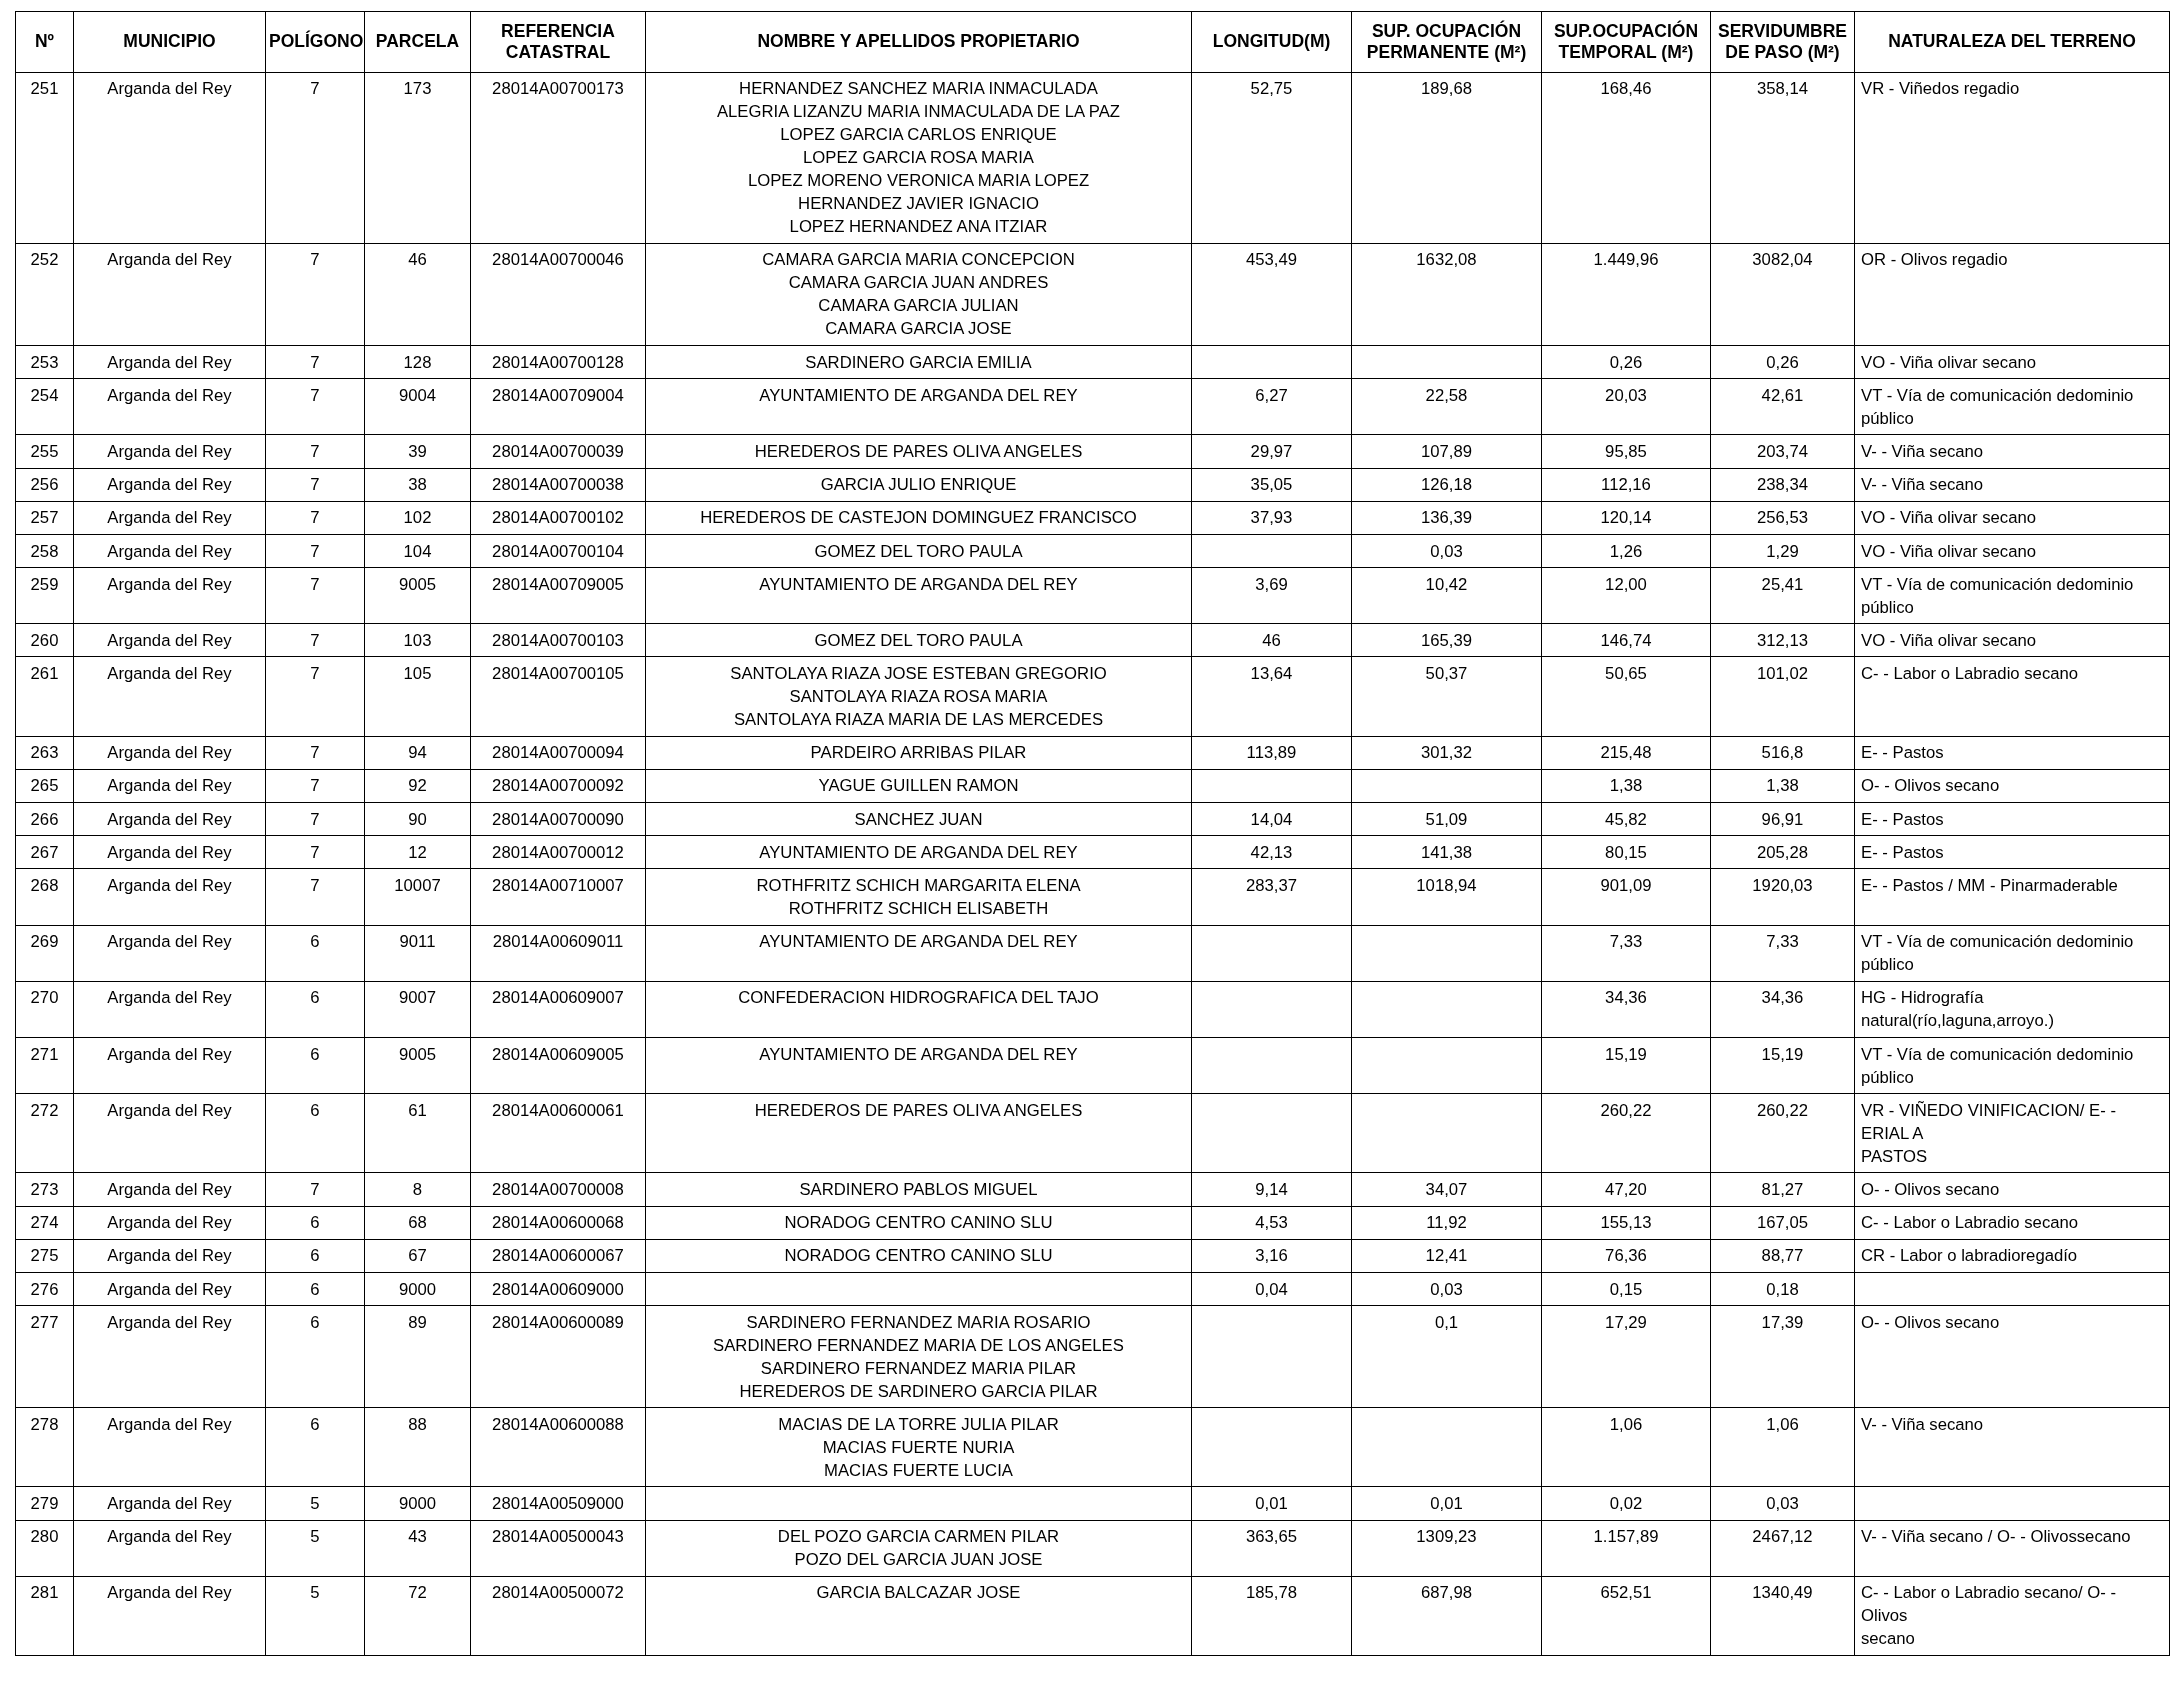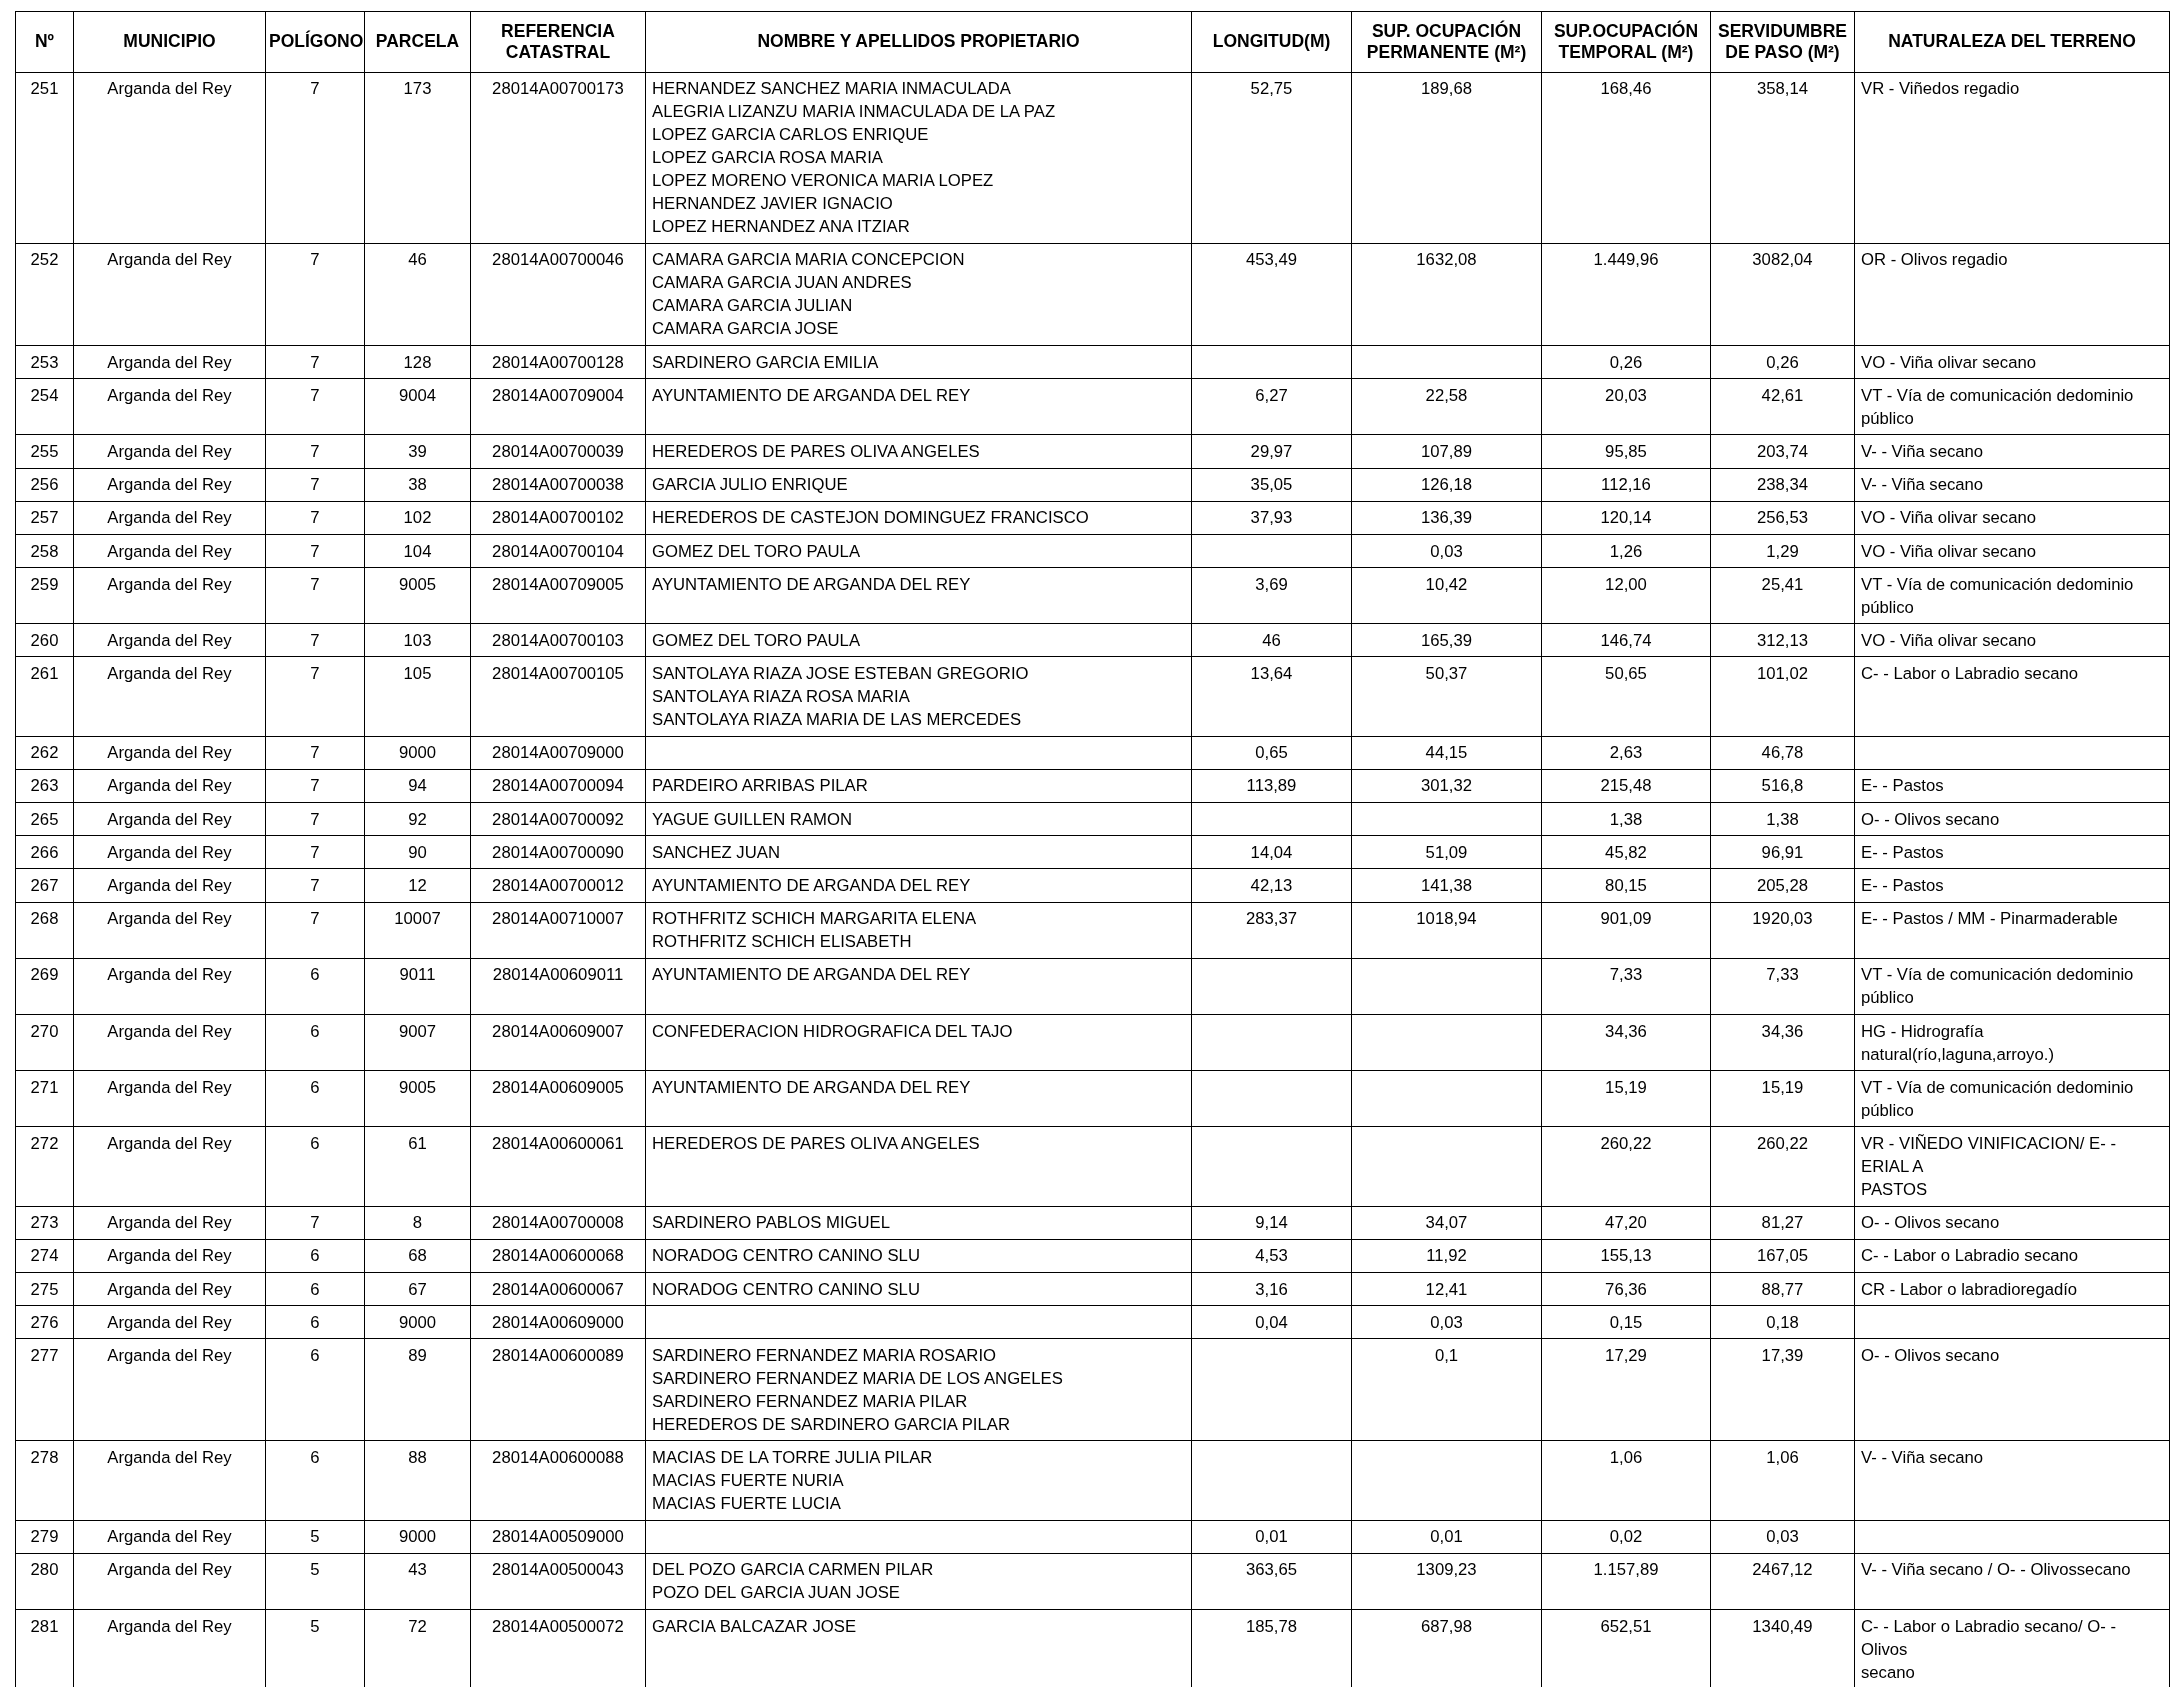--- a/index.html
+++ b/index.html
@@ -32,21 +32,21 @@
   }
 
   tbody td {
     font-size: 16.7px;
     line-height: 23px;
     vertical-align: top;
     padding: 4.6px 6px;
   }
   td.c-center { text-align: center; padding-left: 2.3px; padding-right: 2.3px; }
   td.c-left   { text-align: left; }
-  td.owners   { white-space: pre-line; }
+  td.owners   { white-space: pre-line; text-align: center; }
   td.nat      { white-space: pre-line; padding-right: 13px; }
 
   col.w-num { width: 58px; }
   col.w-mun { width: 192px; }
   col.w-pol { width: 99px; }
   col.w-par { width: 106px; }
   col.w-ref { width: 175px; }
   col.w-nom { width: 546px; }
   col.w-lon { width: 160px; }
   col.w-per { width: 190px; }
@@ -240,33 +240,20 @@
           <td class="c-left owners">SANTOLAYA RIAZA JOSE ESTEBAN GREGORIO
 SANTOLAYA RIAZA ROSA MARIA
 SANTOLAYA RIAZA MARIA DE LAS MERCEDES</td>
           <td class="c-center">13,64</td>
           <td class="c-center">50,37</td>
           <td class="c-center">50,65</td>
           <td class="c-center">101,02</td>
           <td class="c-left nat">C- - Labor o Labradio secano</td>
         </tr>
         <tr>
-          <td class="c-center">262</td>
-          <td class="c-center">Arganda del Rey</td>
-          <td class="c-center">7</td>
-          <td class="c-center">9000</td>
-          <td class="c-center">28014A00709000</td>
-          <td class="c-left owners"></td>
-          <td class="c-center">0,65</td>
-          <td class="c-center">44,15</td>
-          <td class="c-center">2,63</td>
-          <td class="c-center">46,78</td>
-          <td class="c-left nat"></td>
-        </tr>
-        <tr>
           <td class="c-center">263</td>
           <td class="c-center">Arganda del Rey</td>
           <td class="c-center">7</td>
           <td class="c-center">94</td>
           <td class="c-center">28014A00700094</td>
           <td class="c-left owners">PARDEIRO ARRIBAS PILAR</td>
           <td class="c-center">113,89</td>
           <td class="c-center">301,32</td>
           <td class="c-center">215,48</td>
           <td class="c-center">516,8</td>

